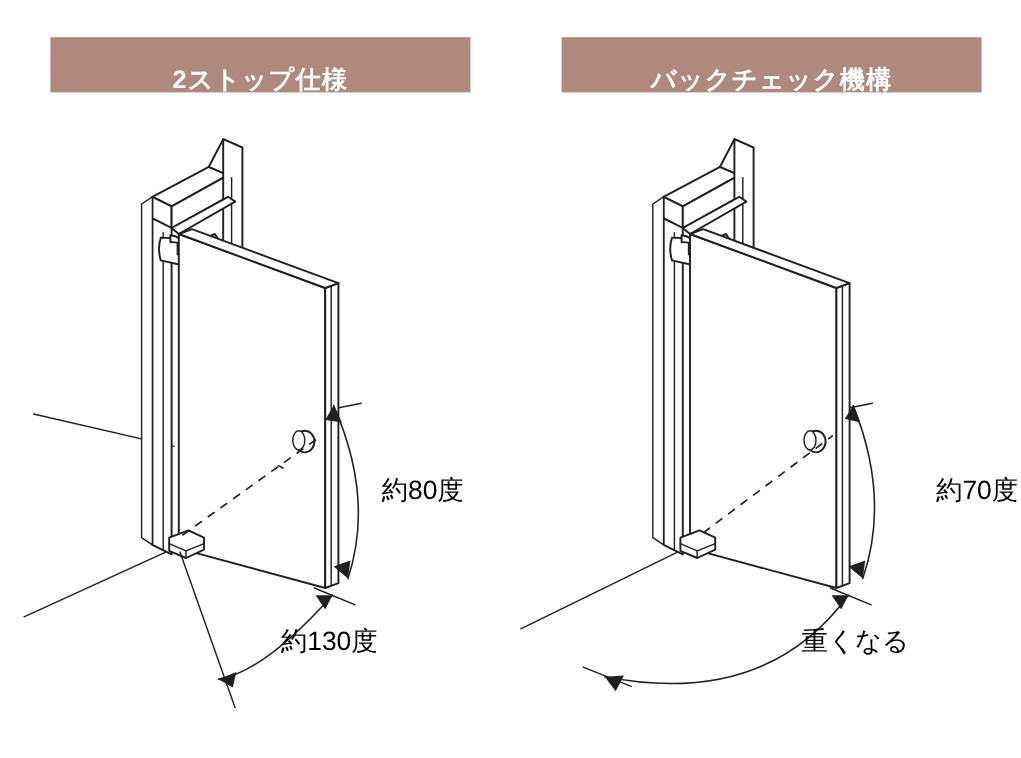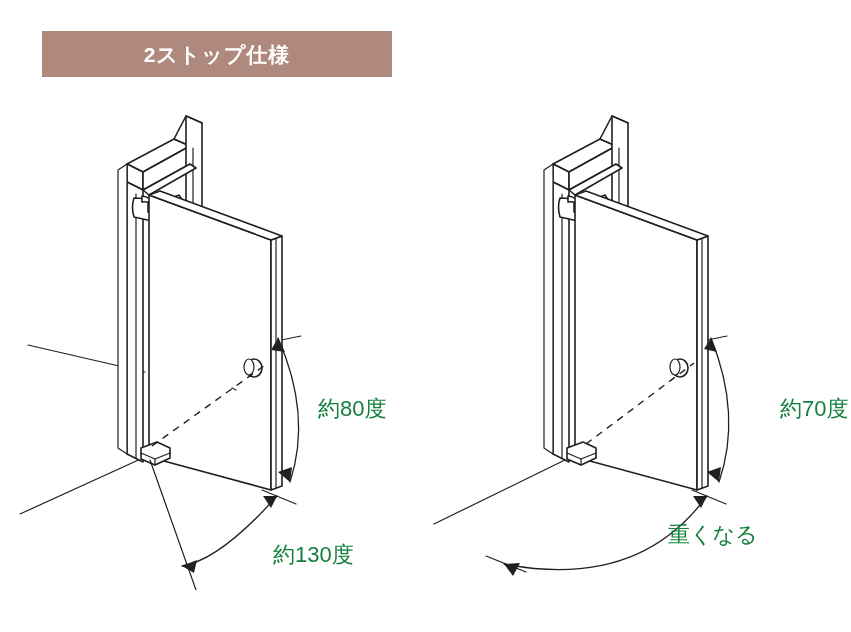--- a/index.html
+++ b/index.html
@@ -28,21 +28,21 @@
   .panel-right { left: 426px; }
 
   .banner {
     position: absolute;
     top: 31px;
     left: 42px;
     width: 350px;
     height: 46px;
     background: #b0897e;
     display: flex;
-    align-items: center;
+    align-items: flex-end;
     justify-content: center;
     box-sizing: border-box;
   }
   .banner-text {
     color: #ffffff;
     font-size: 21px;
     font-weight: bold;
     letter-spacing: 1px;
     line-height: 1;
     white-space: nowrap;
@@ -58,21 +58,21 @@
   .figure svg { display: block; }
   .ln-thin { fill: none; stroke: #231f20; stroke-width: 1.2; stroke-linecap: round; stroke-linejoin: round; }
   .ln-ref  { fill: none; stroke: #231f20; stroke-width: 1.3; stroke-linecap: round; }
   .ln-dash { fill: none; stroke: #231f20; stroke-width: 1.4; stroke-dasharray: 7 6; stroke-linecap: butt; }
   .fill-w  { fill: #ffffff; stroke: #231f20; stroke-width: 1.6; stroke-linejoin: round; }
   .fill-w-thin { fill: #ffffff; stroke: #231f20; stroke-width: 1.2; stroke-linejoin: round; }
   .arrowhead { fill: #231f20; stroke: none; }
 
   .annot {
     position: absolute;
-    color: #15803d;
+    color: #000000;
     font-size: 22px;
     font-weight: normal;
     white-space: nowrap;
     line-height: 1;
   }
 </style>
 </head>
 <body>
 
 <div id="page">
@@ -166,25 +166,28 @@
 
           <path class="ln-thin" d="M 262 400 L 296 414"></path>
           <path class="ln-thin" d="M 150 370 L 196 500"></path>
         </g>
 
       </svg>
     </div>
 
     <div class="annot" style="left:318px; top:398px;">約80度</div>
 
-    <div class="annot" style="left:234px; top:544px;margin-left:39px;">約130度</div>
+    <div class="annot" style="left:234px; top:524px;">約130度</div>
   </div>
 
   <div class="panel panel-right">
 
+    <div class="banner">
+      <span class="banner-text">バックチェック機構</span>
+    </div>
 
     <div class="figure">
       <svg width="425" height="500" viewBox="0 0 425 500" xmlns="http://www.w3.org/2000/svg">
 
         <g>
           <path class="ln-thin" d="M 207 265 L 301 246"></path>
           <path class="ln-thin" d="M 145 367 L 8 434"></path>
         </g>
 
         <g>

